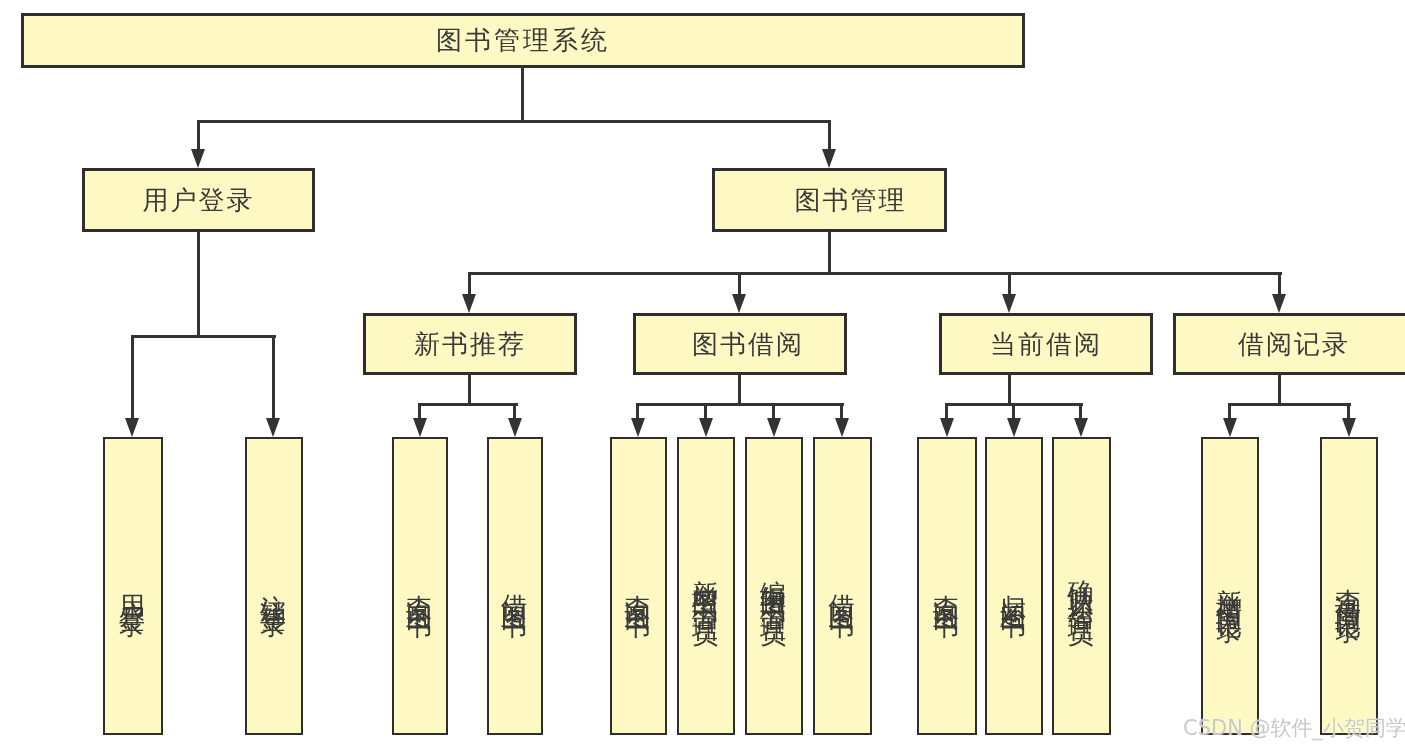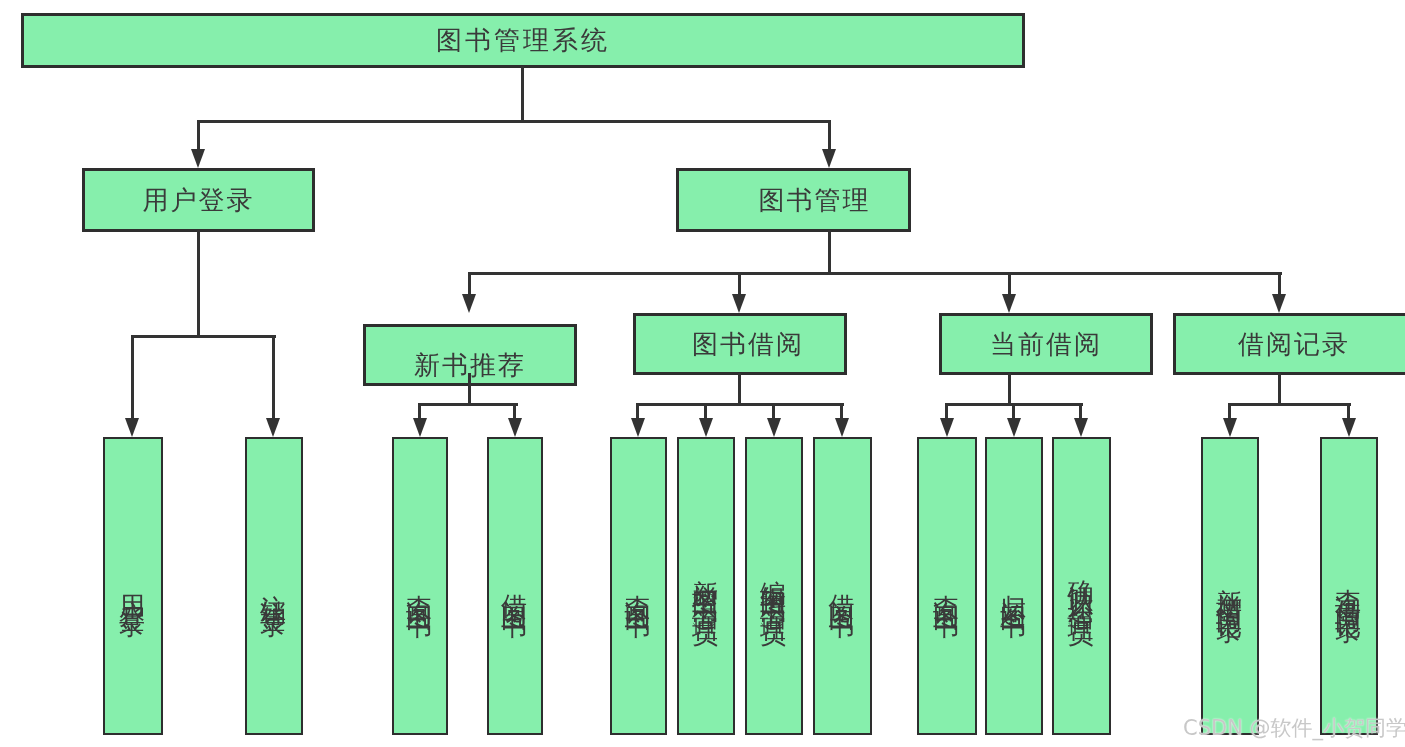--- a/index.html
+++ b/index.html
@@ -7,21 +7,21 @@
     position:relative;
     width:1405px;height:747px;
     background:#ffffff;
     font-family:"DejaVu Sans","Liberation Sans",sans-serif;
     overflow:hidden;
   }
   .box{
     position:absolute;
     box-sizing:border-box;
     border:3px solid #2e2e2e;
-    background:#86efac;
+    background:#fef9c3;
     display:flex;align-items:center;justify-content:center;
     color:#3a3a3a;
   }
   .hlabel{font-size:26px;letter-spacing:2px;white-space:nowrap;}
   .root-label{font-size:26px;letter-spacing:3px;}
   .leaf{border-width:2px;}
   .vtext{
     writing-mode:vertical-rl;
     text-orientation:mixed;
     font-size:26px;
@@ -59,21 +59,21 @@
   <div class="vline" style="left:521px;top:66px;height:54px;"></div>
   <div class="hline" style="left:197px;top:120px;width:634px;"></div>
   <div class="vline" style="left:197px;top:120px;height:32px;"></div>
   <div class="arrow-down" style="left:191px;top:149px;"></div>
   <div class="vline" style="left:828px;top:120px;height:32px;"></div>
   <div class="arrow-down" style="left:822px;top:149px;"></div>
 
   <div class="box" style="left:82px;top:168px;width:233px;height:64px;">
     <span class="hlabel">用户登录</span>
   </div>
-  <div class="box" style="left:676px;top:168px;width:235px;height:64px;padding-left:42px;">
+  <div class="box" style="left:712px;top:168px;width:235px;height:64px;padding-left:42px;">
     <span class="hlabel">图书管理</span>
   </div>
 
   <div class="vline" style="left:197px;top:230px;height:105px;"></div>
   <div class="hline" style="left:131px;top:335px;width:145px;"></div>
   <div class="vline" style="left:131px;top:335px;height:85px;"></div>
   <div class="arrow-down" style="left:125px;top:418px;"></div>
   <div class="vline" style="left:272px;top:335px;height:85px;"></div>
   <div class="arrow-down" style="left:266px;top:418px;"></div>
 
@@ -81,21 +81,21 @@
   <div class="hline" style="left:468px;top:272px;width:814px;"></div>
   <div class="vline" style="left:468px;top:272px;height:25px;"></div>
   <div class="arrow-down" style="left:462px;top:294px;"></div>
   <div class="vline" style="left:738px;top:272px;height:25px;"></div>
   <div class="arrow-down" style="left:732px;top:294px;"></div>
   <div class="vline" style="left:1008px;top:272px;height:25px;"></div>
   <div class="arrow-down" style="left:1002px;top:294px;"></div>
   <div class="vline" style="left:1278px;top:272px;height:25px;"></div>
   <div class="arrow-down" style="left:1272px;top:294px;"></div>
 
-  <div class="box" style="left:363px;top:324px;width:214px;height:62px;align-items:flex-end;">
+  <div class="box" style="left:363px;top:313px;width:214px;height:62px;">
     <span class="hlabel">新书推荐</span>
   </div>
   <div class="box" style="left:633px;top:313px;width:214px;height:62px;padding-left:16px;">
     <span class="hlabel">图书借阅</span>
   </div>
   <div class="box" style="left:903px;top:313px;width:214px;height:62px;margin-left:36px;">
     <span class="hlabel">当前借阅</span>
   </div>
   <div class="box" style="left:1173px;top:313px;width:242px;height:62px;">
     <span class="hlabel">借阅记录</span>

